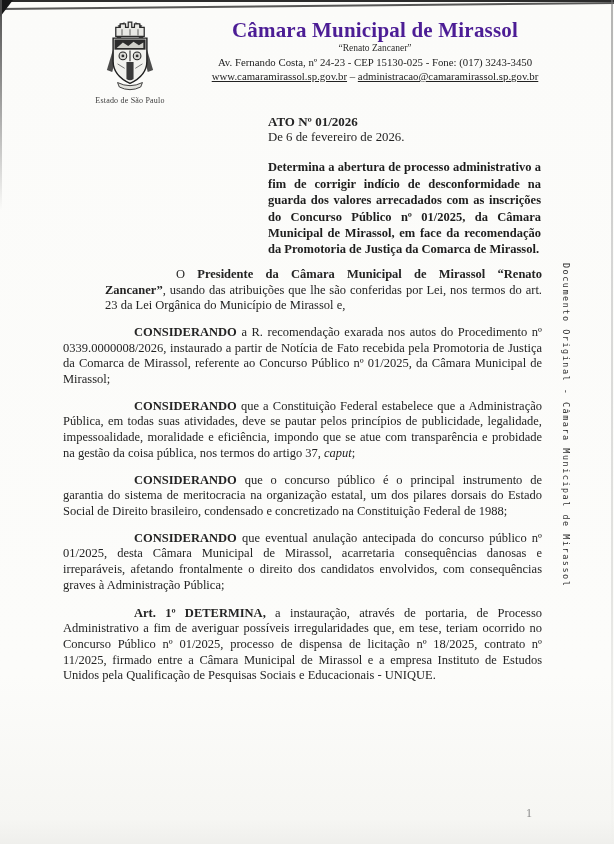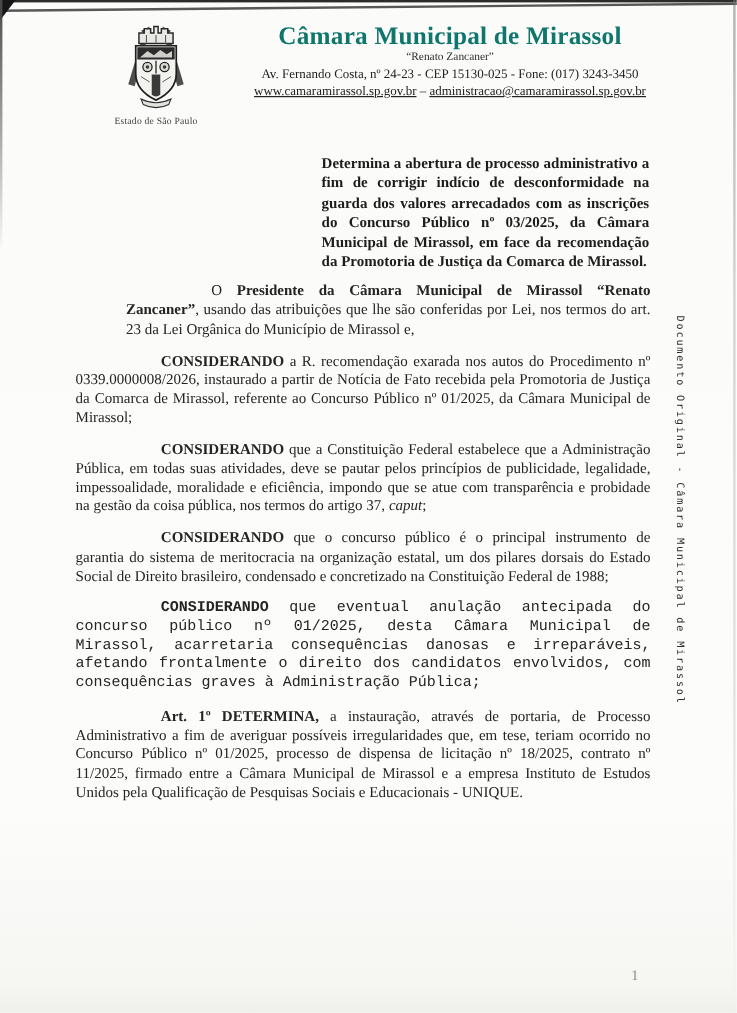--- a/index.html
+++ b/index.html
@@ -16,35 +16,35 @@
     border-left:13px solid #161616;border-bottom:17px solid transparent;}
   .scan-left-edge{position:absolute;top:0;left:0;width:2px;height:210px;
     background:linear-gradient(180deg,#4a4a4a,rgba(90,90,90,0));}
   .scan-right-edge{position:absolute;top:0;right:1px;width:2px;height:100%;
     background:linear-gradient(180deg,#777 0%,#b5b5b5 30%,#cfcfcc 70%,rgba(200,200,200,0) 100%);opacity:.55;}
   
   .crest{position:absolute;left:84px;top:15px;width:92px;height:80px;}
   .crest-caption{position:absolute;left:72px;top:96px;width:116px;text-align:center;
     font-size:8px;color:#3b3b3b;letter-spacing:.2px;font-family:Liberation Serif, serif;}
   .header-center{position:absolute;left:200px;top:18px;width:350px;text-align:center;}
-  .org-name{font-size:21px;font-weight:bold;letter-spacing:.2px;color:#0f766e;line-height:24px;}
+  .org-name{font-size:21px;font-weight:bold;letter-spacing:.2px;color:#4c1d95;line-height:24px;}
   .org-nick{font-size:9.5px;color:#2c2c2c;margin-top:1px;font-family:Liberation Serif, serif;}
   .org-address{font-size:10.8px;color:#222;margin-top:3px;text-align:center;}
   .org-links{font-size:10.8px;color:#222;margin-top:2px;}
   .org-links .lnk{text-decoration:underline;text-underline-offset:1px;}
   
   .doc{position:absolute;left:63px;top:114px;width:479px;font-size:12.5px;line-height:15.7px;color:#242424;}
   .act-head{margin-left:205px;}
   .act-number{font-weight:bold;font-size:13px;}
   .act-date{font-size:12.8px;}
   .summary{margin-left:205px;margin-top:14px;width:273px;font-weight:bold;
     text-align:justify;line-height:16.4px;color:#1d1d1d;}
   .body-par{margin:11px 0 0 0;text-align:justify;text-indent:71px;}
   .par-first{margin-top:9px;margin-left:42px;}
-  .gap-large{font-family:Liberation Mono, monospace;}
+  .gap-large{}
   .gap-med{margin-top:12px;}
   
   .watermark{position:absolute;left:561px;top:263px;height:360px;
     writing-mode:vertical-rl;font-family:"DejaVu Sans Mono",monospace;
     font-size:8.5px;letter-spacing:1.5px;color:#2e2e2e;white-space:nowrap;}
   
   .page-number{position:absolute;left:526px;top:806px;font-size:12px;color:#8a8a8a;}
 </style>
 </head>
 <body>
@@ -87,22 +87,26 @@
 <div class="crest-caption">Estado de São Paulo</div>
 
 <div class="header-center">
   <div class="org-name">Câmara Municipal de Mirassol</div>
   <div class="org-nick">“Renato Zancaner”</div>
   <div class="org-address">Av. Fernando Costa, nº 24-23 - CEP 15130-025 - Fone: (017) 3243-3450</div>
   <div class="org-links"><span class="lnk">www.camaramirassol.sp.gov.br</span><span> – </span><span class="lnk">administracao@camaramirassol.sp.gov.br</span></div>
 </div>
 
 <div class="doc">
+  <div class="act-head">
+    <div class="act-number">ATO Nº 01/2026</div>
+    <div class="act-date">De 6 de fevereiro de 2026.</div>
+  </div>
 
-  <div class="summary">Determina a abertura de processo administrativo a fim de corrigir indício de desconformidade na guarda dos valores arrecadados com as inscrições do Concurso Público nº 03/2025, da Câmara Municipal de Mirassol, em face da recomendação da Promotoria de Justiça da Comarca de Mirassol.</div>
+  <div class="summary">Determina a abertura de processo administrativo a fim de corrigir indício de desconformidade na guarda dos valores arrecadados com as inscrições do Concurso Público nº 01/2025, da Câmara Municipal de Mirassol, em face da recomendação da Promotoria de Justiça da Comarca de Mirassol.</div>
 
   <p class="body-par par-first"><span>O </span><b>Presidente da Câmara Municipal de Mirassol “Renato Zancaner”</b><span>, usando das atribuições que lhe são conferidas por Lei, nos termos do art. 23 da Lei Orgânica do Município de Mirassol e,</span></p>
 
   <p class="body-par"><b>CONSIDERANDO</b><span> a R. recomendação exarada nos autos do Procedimento nº 0339.0000008/2026, instaurado a partir de Notícia de Fato recebida pela Promotoria de Justiça da Comarca de Mirassol, referente ao Concurso Público nº 01/2025, da Câmara Municipal de Mirassol;</span></p>
 
   <p class="body-par"><b>CONSIDERANDO</b><span> que a Constituição Federal estabelece que a Administração Pública, em todas suas atividades, deve se pautar pelos princípios de publicidade, legalidade, impessoalidade, moralidade e eficiência, impondo que se atue com transparência e probidade na gestão da coisa pública, nos termos do artigo 37, </span><i>caput</i><span>;</span></p>
 
   <p class="body-par"><b>CONSIDERANDO</b><span> que o concurso público é o principal instrumento de garantia do sistema de meritocracia na organização estatal, um dos pilares dorsais do Estado Social de Direito brasileiro, condensado e concretizado na Constituição Federal de 1988;</span></p>
 
 

